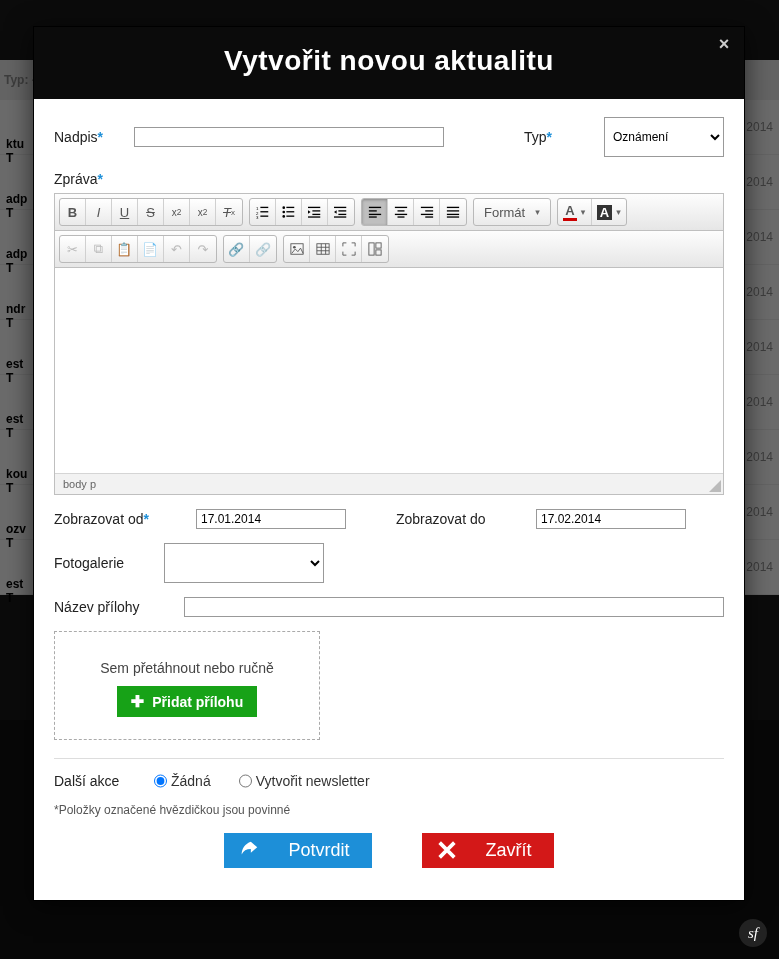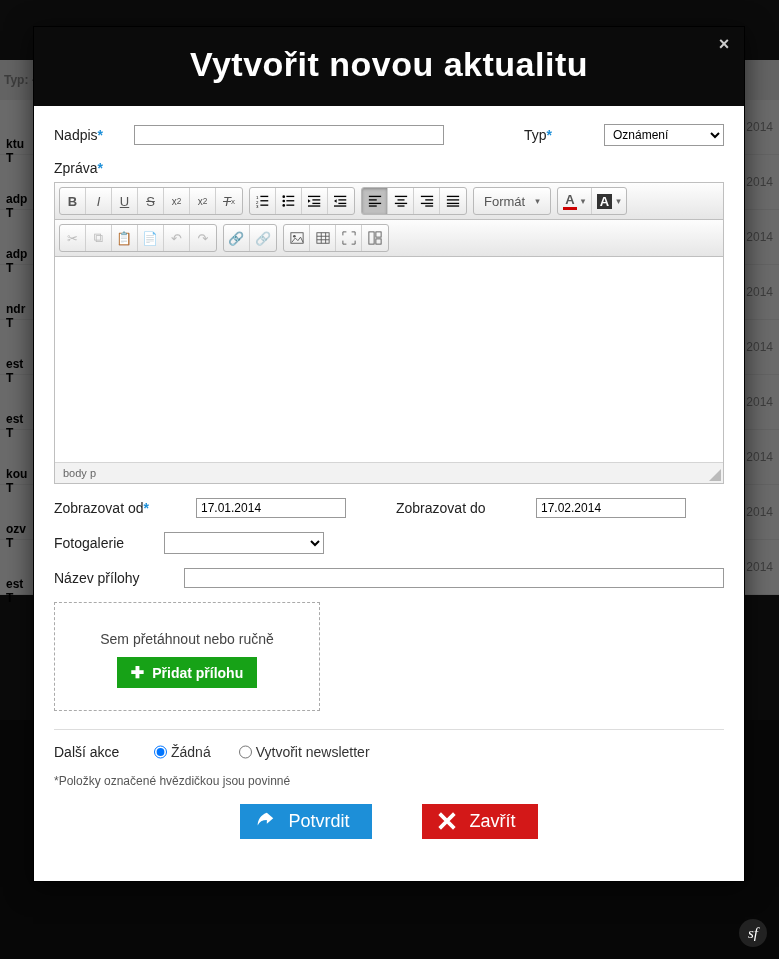--- a/index.html
+++ b/index.html
@@ -10,30 +10,30 @@
   .bg-table { position:absolute; top:60px; left:0; right:0; color:#888; font-size:12px; }
   .bg-row { height:55px; border-bottom:1px solid #ddd; background:#eee; display:flex; align-items:center; justify-content:space-between; padding:0 6px;}
   .bg-row span:first-child { color:#000000; font-weight:bold;margin-top:47px;}
   .bg-head { background:#ddd; font-weight:bold; height:40px; display:flex; align-items:center; padding-left:4px;}
   .bg-footer { position:absolute; left:0; right:0; top:720px; bottom:0; background:#111;}
 
   .overlay { position:absolute; inset:0; background:rgba(0,0,0,0.55); }
 
   .modal { position:absolute; top:26px; left:33px; width:712px; background:#fff; border:1px solid #000; box-shadow:0 5px 25px rgba(0,0,0,.6);}
   .modal-header { background:#0b0b0b; color:#fff; text-align:center; padding:18px 10px 22px; position:relative; }
-  .modal-header h1 { margin:0; font-size:34px; font-weight:bold; letter-spacing:0.5px;}
+  .modal-header h1 { margin:0; font-size:28px; font-weight:bold; letter-spacing:0.5px;}
   .close-x { position:absolute; top:8px; right:10px; width:20px; height:20px; color:#ccc; font-size:18px; font-weight:bold; line-height:18px; cursor:pointer; text-align:center;}
 
-  .modal-body { padding:18px 20px 20px; }
+  .modal-body { padding:18px 20px 10px; }
   .row { display:flex; align-items:center; margin-bottom:14px; gap:10px; }
   .row.start { align-items:flex-start; }
   label.fld { font-size:14px; color:#222; }
   .req { color:#1d8fd8; font-weight:bold; }
   input[type=text], select { border:1px solid #999; background:#fff; font-size:12px; padding:2px 4px; height:20px; }
-  select { height:22px; }
+  select { height:40px; }
   #nadpis-row label { width:70px;}
   #nadpis-input { width:310px; }
   #typ-label { margin-left:auto; width:auto; }
   #typ-select { width:120px; }
 
   .editor-wrap { border:1px solid #bfbfbf; background:#fff; }
   .toolbar { background:linear-gradient(#fdfdfd,#e6e6e6); border-bottom:1px solid #bfbfbf; padding:4px 4px; display:flex; flex-wrap:wrap; gap:6px; }
   .tgroup { display:flex; border:1px solid #b9b9b9; border-radius:3px; background:linear-gradient(#fff,#eaeaea); overflow:hidden;}
   .tbtn { width:26px; height:26px; display:flex; align-items:center; justify-content:center; font-size:13px; color:#555; border-right:1px solid #d0d0d0; cursor:pointer;}
   .tbtn:last-child { border-right:none;}
@@ -62,21 +62,21 @@
 
   hr.sep { border:none; border-top:1px solid #ddd; margin:8px 0 14px;}
 
   .actions-row label.fld { width:90px;}
   .radio-opt { display:inline-flex; gap:4px; margin-right:18px; font-size:14px;}
   .radio-opt input { margin:0; }
 
   .footnote { font-size:12px; color:#555; margin:14px 0 10px;}
 
   .buttons { display:flex; justify-content:center; gap:50px; padding:6px 0 22px;}
-  .btn { display:inline-flex; align-items:center; gap:12px; color:#fff; font-size:18px; padding:6px 22px 7px 14px; border:none; cursor:pointer; font-weight:normal;}
+  .btn { display:inline-flex; align-items:center; gap:28px; color:#fff; font-size:18px; padding:6px 22px 7px 14px; border:none; cursor:pointer; font-weight:normal;}
   .btn-confirm { background:#1d8fd8; }
   .btn-close { background:#d31818; }
   .btn svg { width:22px; height:22px; fill:#fff;}
 
   .sf-badge { position:absolute; right:12px; bottom:12px; width:28px; height:28px; border-radius:50%; background:#222; color:#fff; display:flex; align-items:center; justify-content:center; font-style:italic; font-family:Georgia,serif; font-size:15px;}
 </style>
 </head>
 <body>
 
 <div class="bg-table">

